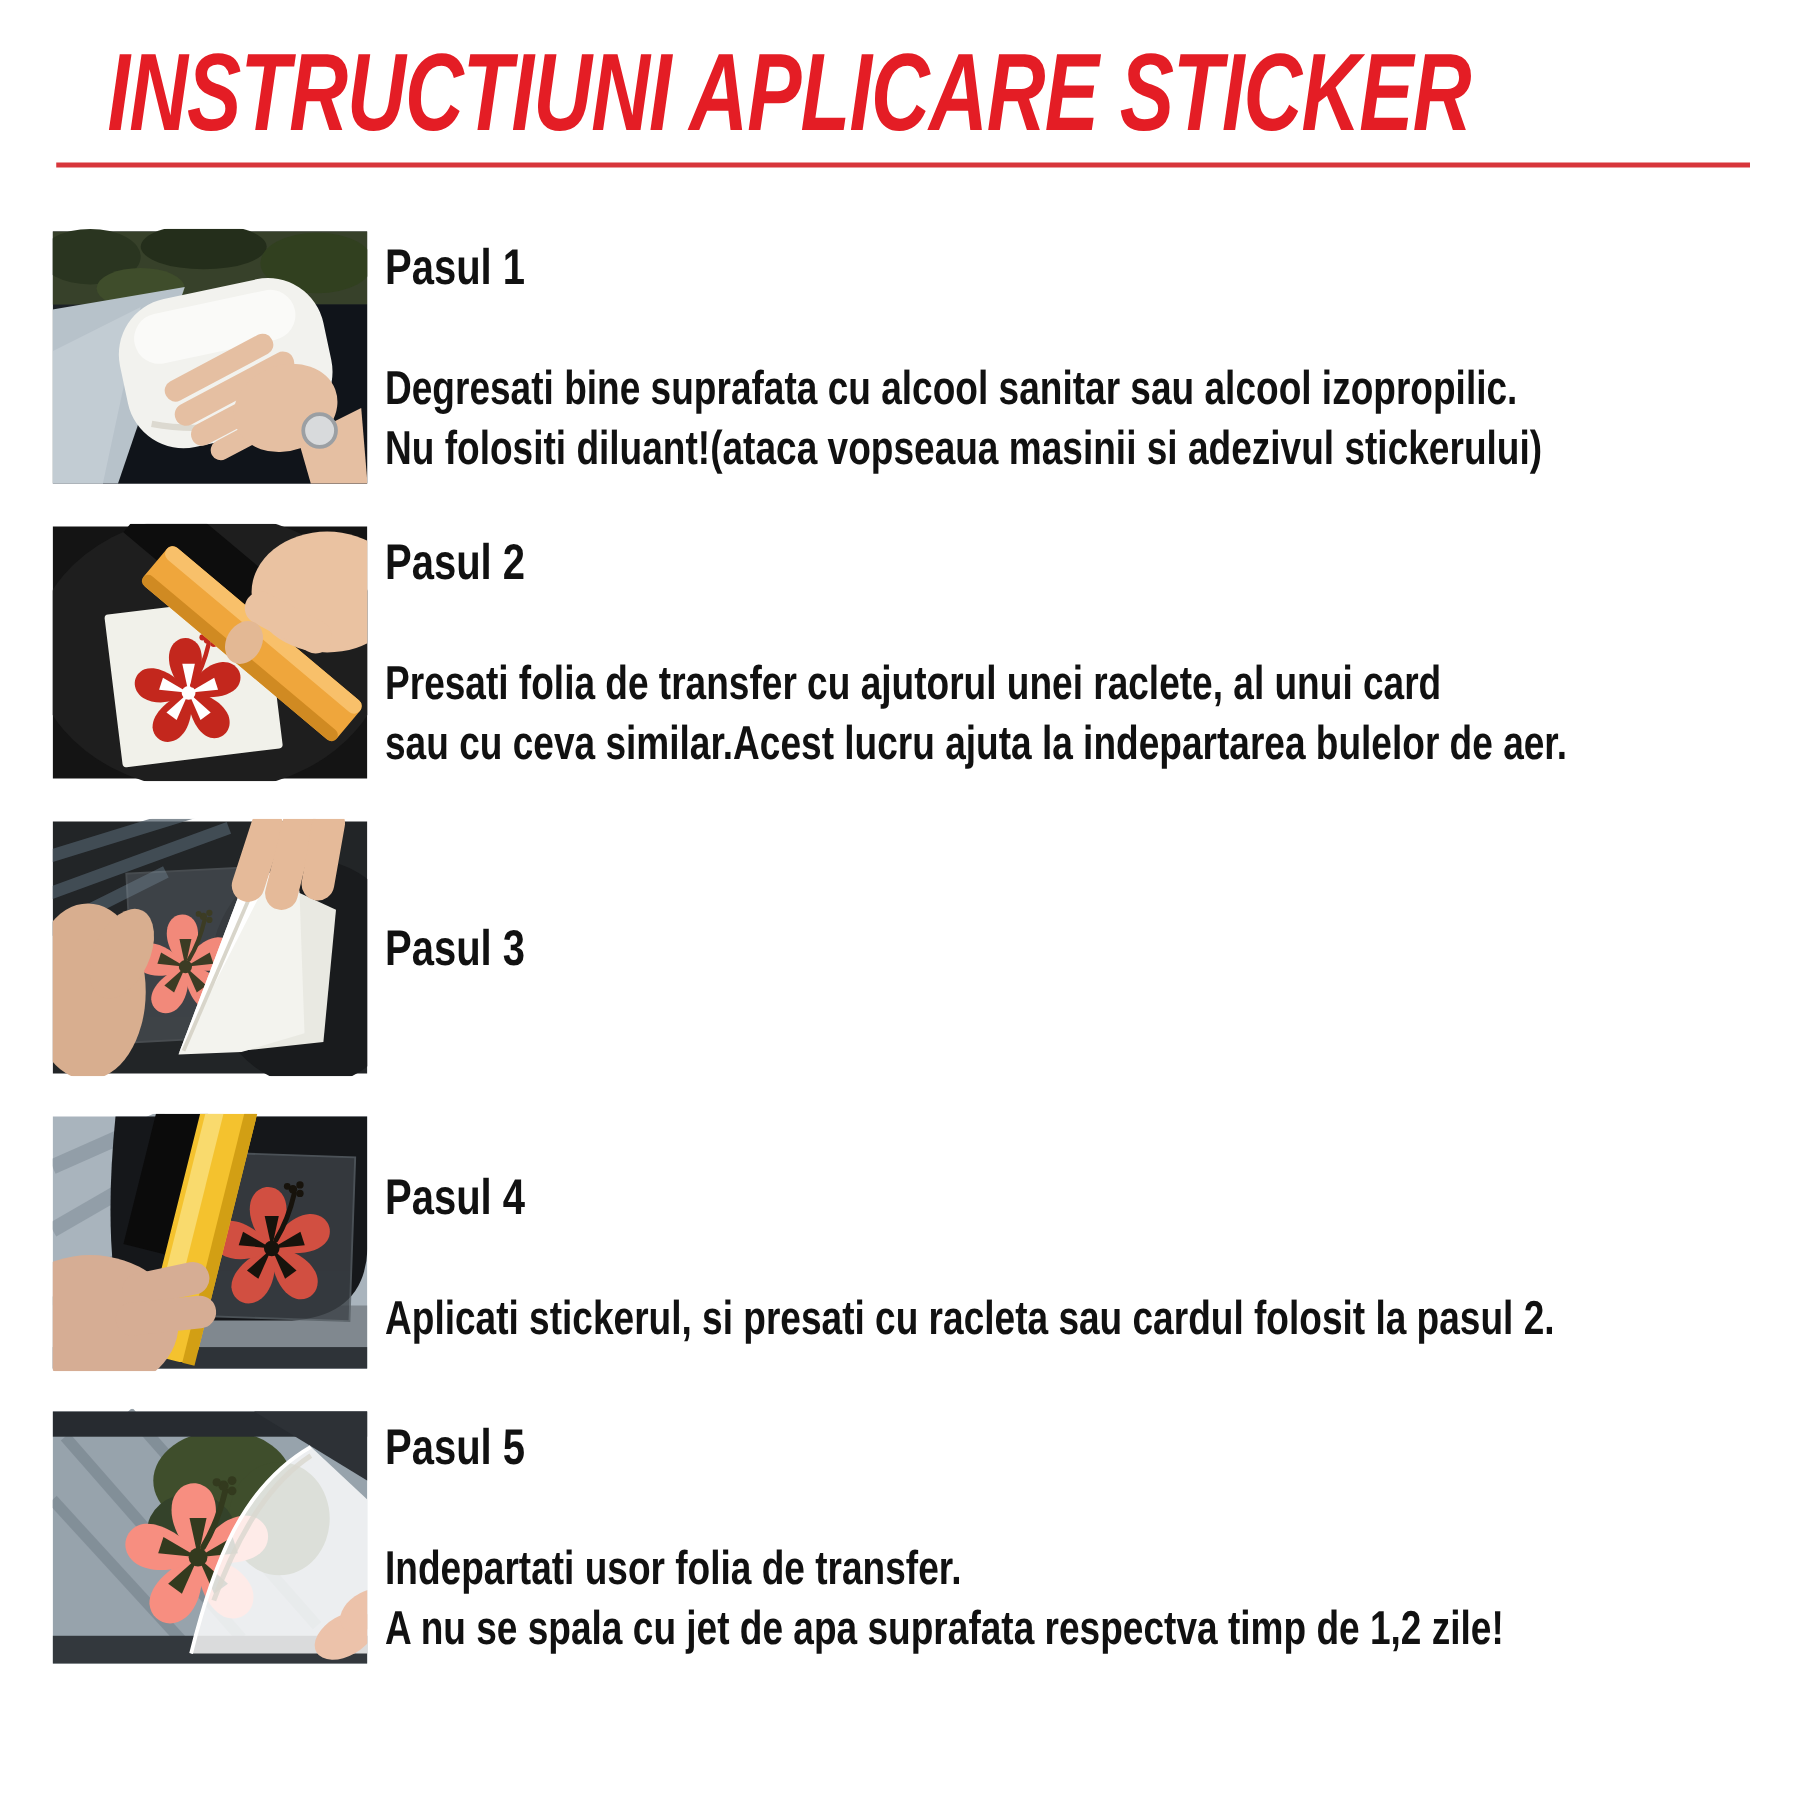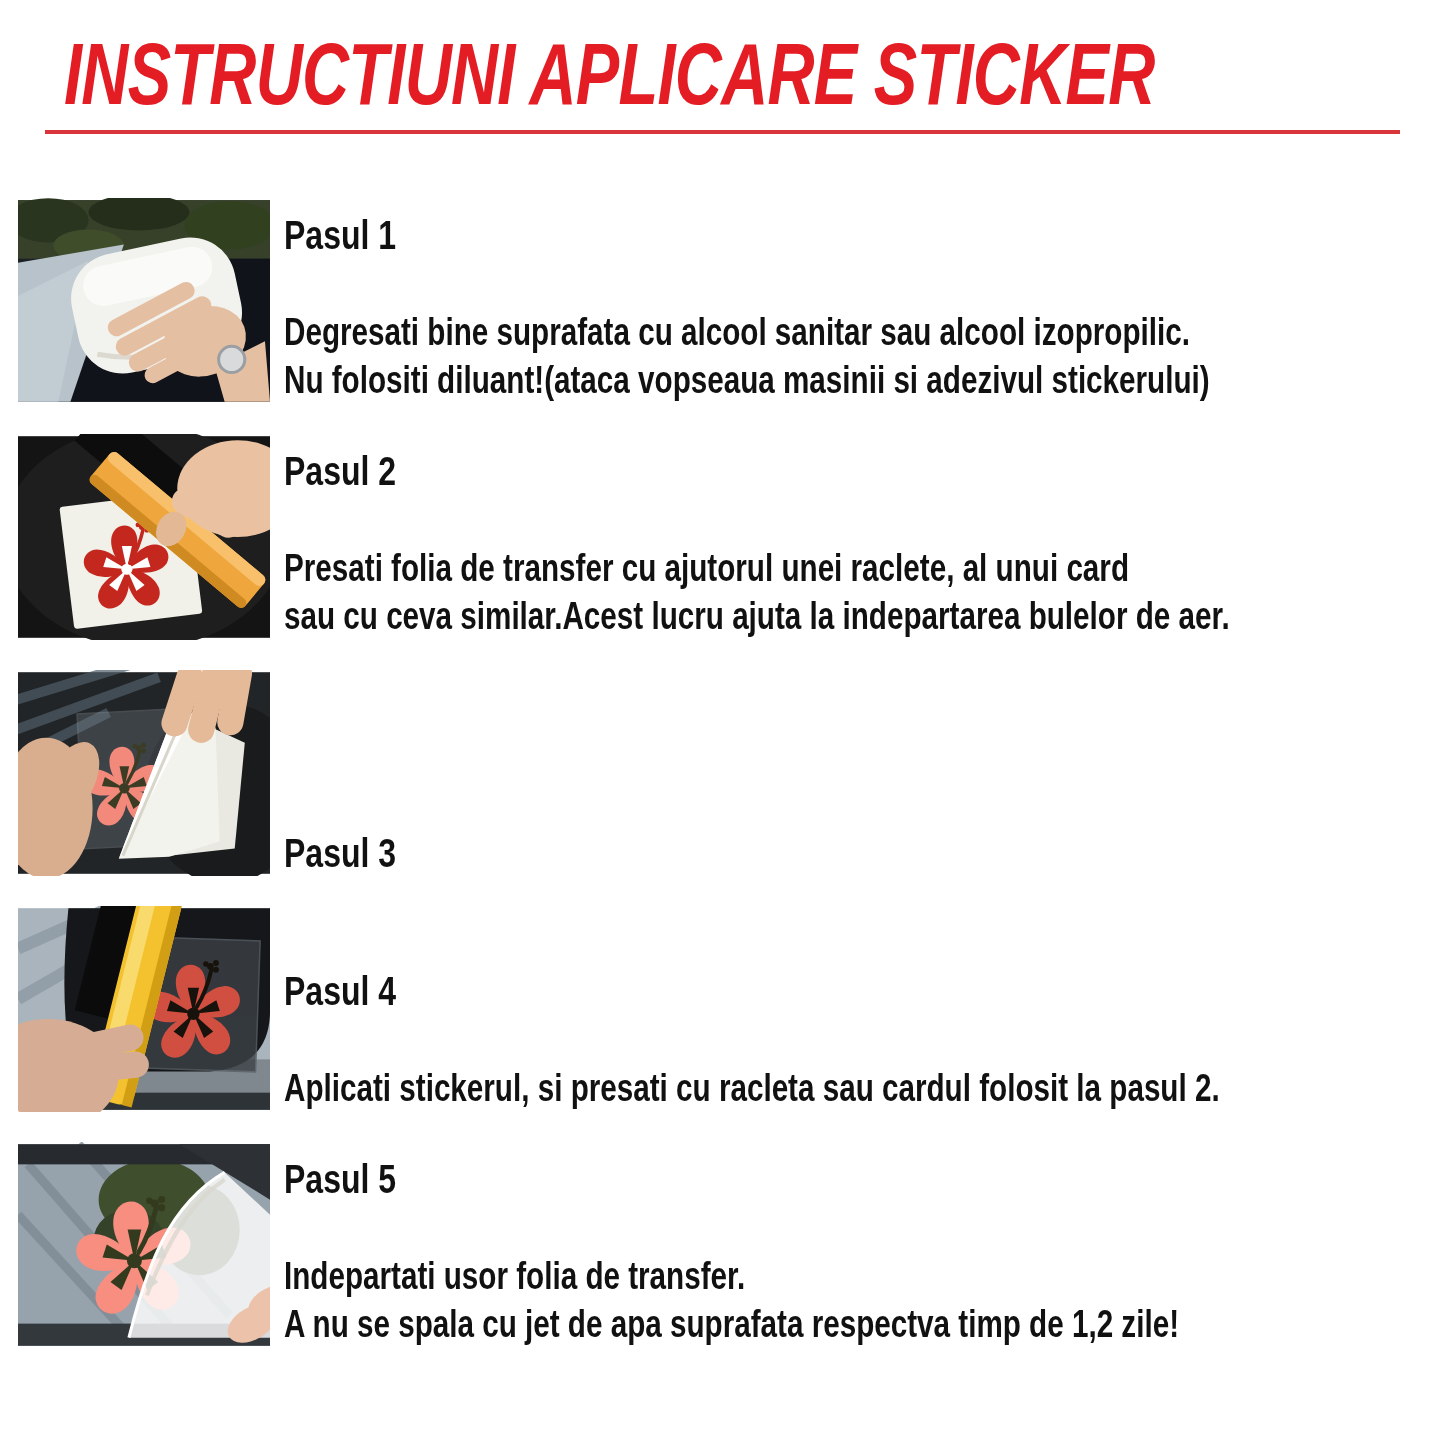--- a/index.html
+++ b/index.html
@@ -5,35 +5,35 @@
   * { box-sizing: border-box; }
   html, body { margin: 0; padding: 0; }
   body {
     width: 1445px; height: 1445px;
     background: #ffffff;
     font-family: "Liberation Sans", sans-serif;
     color: #111111;
   }
   .page { position: relative; width: 1445px; height: 1445px; overflow: hidden; background: #fff; }
 
-  .title-wrap { padding: 30px 0 0 64px; }
+  .title-wrap { padding: 30px 0 0 86px; }
   .title {
     margin: 0;
     font-size: 88px; line-height: 88px;
     font-weight: 700; font-style: italic;
     color: #e41d25;
     white-space: nowrap;
     letter-spacing: -1px;
     transform: scaleX(.74);
     transform-origin: left top;
   }
   .rule { margin: 12px 45px 0 45px; height: 4px; background: #d8363b; }
 
   .steps { margin-top: 34px; }
-  .step { display: flex; align-items: flex-end; height: 236px; padding-left: 18px; }
+  .step { display: flex; align-items: center; height: 236px; padding-left: 42px; }
   .photo { flex: 0 0 auto; width: 252px; height: 206px; overflow: hidden; border-radius: 2px; }
   .photo svg { display: block; width: 252px; height: 206px; }
   .text { margin-left: 14px; padding-top: 2px; }
   .step--low .text { padding-top: 26px; }
   .heading {
     margin: 0; font-size: 40px; line-height: 46px; font-weight: 700;
     white-space: nowrap; transform: scaleX(.8); transform-origin: left top;
   }
   .body { margin-top: 50px; font-size: 38px; line-height: 48px; font-weight: 700; }
   .line { display: block; white-space: nowrap; transform: scaleX(.78); transform-origin: left top; }

